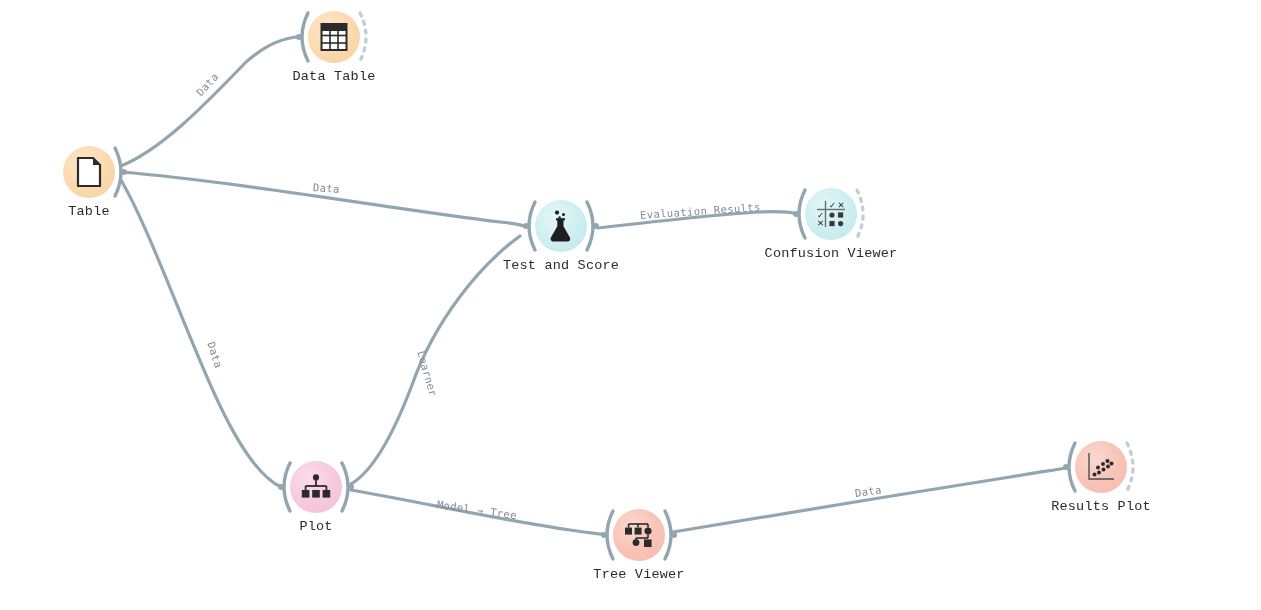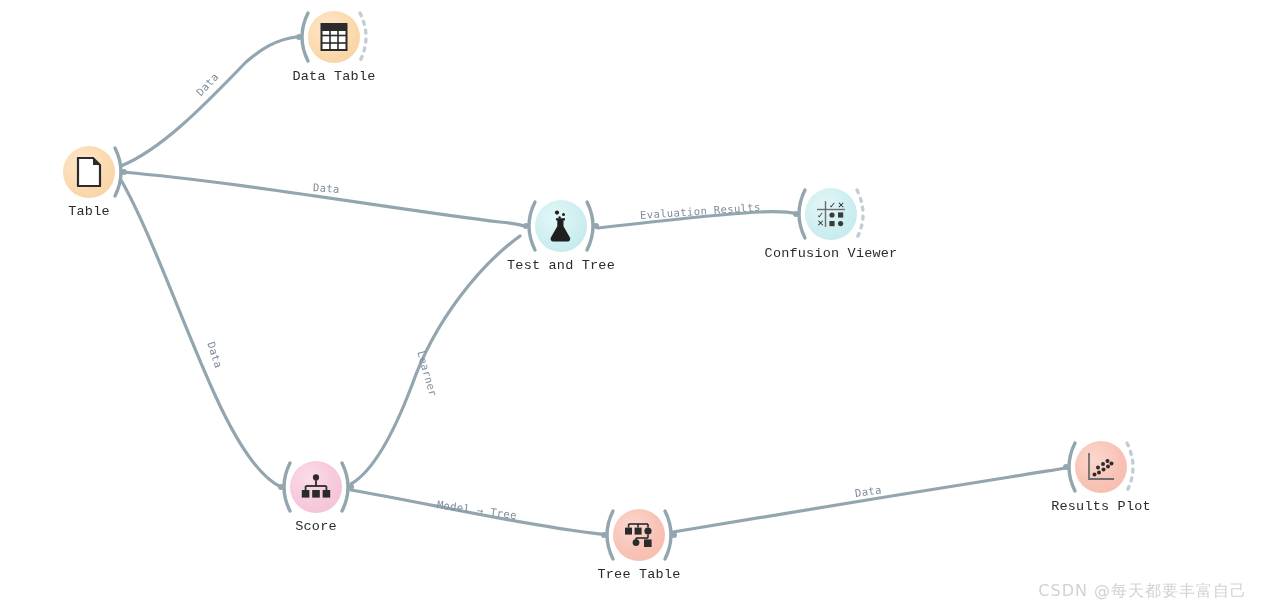--- a/index.html
+++ b/index.html
@@ -183,21 +183,21 @@
       <div class="node" style="left: 561px; top: 226px;">
         <div class="node-circle c-cyan">
           <svg class="icon-svg" width="28" height="32" viewBox="0 0 28 32">
       <circle cx="10" cy="2.6" r="2.1" fill="#1f1f1f"></circle>
       <circle cx="16.5" cy="4.4" r="1.5" fill="#1f1f1f"></circle>
       <circle cx="12.6" cy="7.4" r="1.2" fill="#1f1f1f"></circle>
       <path d="M10.3 9 h6.2 v7.2 l6.4 11.4 a2.6 2.6 0 0 1 -2.3 3.9 h-14.4 a2.6 2.6 0 0 1 -2.3 -3.9 l6.4 -11.4 z" fill="#1f1f1f"></path>
       <rect x="9" y="8.2" width="9" height="2.2" fill="#1f1f1f"></rect>
     </svg>
         </div>
-        <div class="node-label">Test and Tree</div>
+        <div class="node-label">Test and Score</div>
       </div>
       <div class="node" style="left: 831px; top: 214px;">
         <div class="node-circle c-cyan">
           <svg class="icon-svg" width="30" height="28" viewBox="0 0 30 28">
       <line x1="9.5" y1="1" x2="9.5" y2="27" stroke="#6d6d6d" stroke-width="1.4"></line>
       <line x1="1" y1="9.5" x2="29" y2="9.5" stroke="#6d6d6d" stroke-width="1.4"></line>
       <text x="13" y="7.6" font-family="DejaVu Sans, sans-serif" font-size="8.5" font-weight="bold" fill="#1f1f1f">✓</text>
       <text x="21.5" y="7.6" font-family="DejaVu Sans, sans-serif" font-size="8.5" font-weight="bold" fill="#1f1f1f">✕</text>
       <text x="1" y="17.5" font-family="DejaVu Sans, sans-serif" font-size="8.5" font-weight="bold" fill="#1f1f1f">✓</text>
       <text x="1" y="26" font-family="DejaVu Sans, sans-serif" font-size="8.5" font-weight="bold" fill="#1f1f1f">✕</text>
@@ -215,53 +215,52 @@
       <circle cx="15" cy="3.4" r="3.1" fill="#2b2b2b"></circle>
       <line x1="15" y1="6.2" x2="15" y2="12" stroke="#2b2b2b" stroke-width="1.8"></line>
       <line x1="4.6" y1="12" x2="25.4" y2="12" stroke="#2b2b2b" stroke-width="1.8"></line>
       <line x1="4.6" y1="12" x2="4.6" y2="16" stroke="#2b2b2b" stroke-width="1.8"></line>
       <line x1="25.4" y1="12" x2="25.4" y2="16" stroke="#2b2b2b" stroke-width="1.8"></line>
       <rect x="0.8" y="16" width="7.6" height="7.6" fill="#2b2b2b"></rect>
       <rect x="11.2" y="16" width="7.6" height="7.6" fill="#2b2b2b"></rect>
       <rect x="21.6" y="16" width="7.6" height="7.6" fill="#2b2b2b"></rect>
     </svg>
         </div>
-        <div class="node-label">Score</div>
+        <div class="node-label">Plot</div>
       </div>
       <div class="node" style="left: 639px; top: 535px;">
         <div class="node-circle c-salmon">
           <svg class="icon-svg" width="30" height="30" viewBox="0 0 30 30">
       <line x1="4.6" y1="4" x2="24" y2="4" stroke="#2b2b2b" stroke-width="1.6"></line>
       <line x1="4.6" y1="4" x2="4.6" y2="7.6" stroke="#2b2b2b" stroke-width="1.6"></line>
       <line x1="14" y1="4" x2="14" y2="7.6" stroke="#2b2b2b" stroke-width="1.6"></line>
       <line x1="24" y1="4" x2="24" y2="7.6" stroke="#2b2b2b" stroke-width="1.6"></line>
       <rect x="1" y="7.6" width="7" height="7" fill="#2b2b2b"></rect>
       <rect x="10.6" y="7.6" width="7" height="7" fill="#2b2b2b"></rect>
       <circle cx="24" cy="11" r="3.6" fill="#2b2b2b"></circle>
       <line x1="24" y1="14.6" x2="24" y2="18" stroke="#2b2b2b" stroke-width="1.6"></line>
       <line x1="12" y1="18" x2="24" y2="18" stroke="#2b2b2b" stroke-width="1.6"></line>
       <line x1="12" y1="18" x2="12" y2="20" stroke="#2b2b2b" stroke-width="1.6"></line>
       <circle cx="12" cy="22.6" r="3.4" fill="#2b2b2b"></circle>
       <rect x="20" y="19.4" width="7.6" height="7.6" fill="#2b2b2b"></rect>
     </svg>
         </div>
-        <div class="node-label">Tree Table</div>
+        <div class="node-label">Tree Viewer</div>
       </div>
       <div class="node" style="left: 1101px; top: 467px;">
         <div class="node-circle c-salmon">
           <svg class="icon-svg" width="30" height="30" viewBox="0 0 30 30">
       <path d="M3 1 v26 h25" fill="none" stroke="#6d6d6d" stroke-width="1.8"></path>
       <circle cx="8.5" cy="22.5" r="2" fill="#2b2b2b"></circle>
       <circle cx="13" cy="20.5" r="2" fill="#2b2b2b"></circle>
       <circle cx="12" cy="15.5" r="2" fill="#2b2b2b"></circle>
       <circle cx="17.5" cy="17.5" r="2" fill="#2b2b2b"></circle>
       <circle cx="17" cy="12" r="2" fill="#2b2b2b"></circle>
       <circle cx="22" cy="14.5" r="2" fill="#2b2b2b"></circle>
       <circle cx="21.5" cy="9" r="2" fill="#2b2b2b"></circle>
       <circle cx="25.5" cy="11.5" r="2" fill="#2b2b2b"></circle>
     </svg>
         </div>
         <div class="node-label">Results Plot</div>
       </div>
     </div>
 
-  <div class="watermark">CSDN @每天都要丰富自己</div>
 </div>
 
 </body></html>

